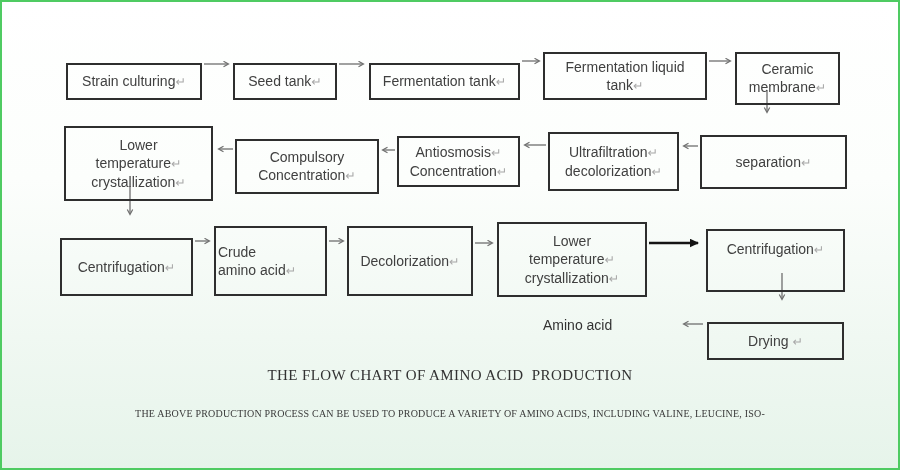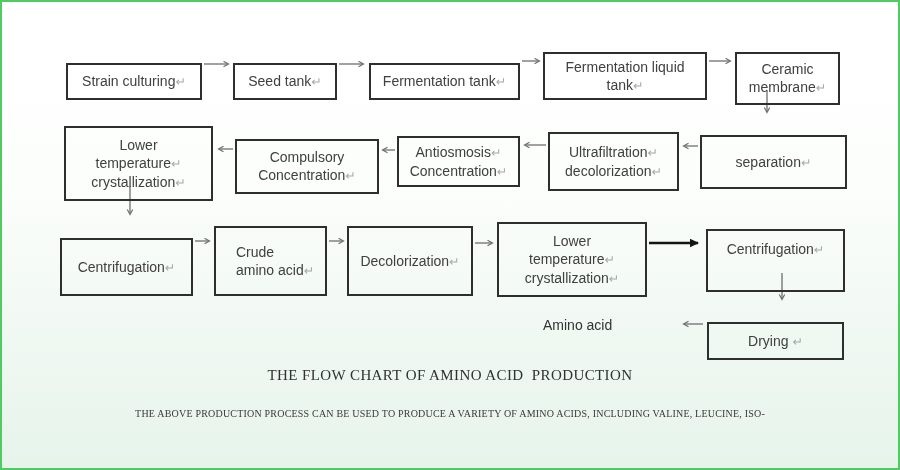--- a/index.html
+++ b/index.html
@@ -11,21 +11,21 @@
     background:linear-gradient(180deg,#ffffff 0%,#fcfefc 38%,#f0f8f2 72%,#e6f4ea 100%);
     overflow:hidden;
   }
   .arrows { position:absolute; left:0; top:0; width:900px; height:470px; pointer-events:none; }
   .node {
     position:absolute; border:2px solid #2e2e2e;
     display:flex; flex-direction:column; justify-content:center; align-items:center;
     color:#404040; font-size:14px; line-height:18px; text-align:center;margin-top:17px;
   }
   .node .ret { color:#a9a9a9; font-size:12.5px; }
-  .node.left-align { align-items:flex-start; padding-left:20px; text-align:left; }
+  .node.left-align { align-items:flex-start; padding-left:2px; text-align:left; }
   .node.top-align { justify-content:flex-start; padding-top:9px; }
   .free-label { position:absolute; color:#333; font-size:14px; }
   .title {
     position:absolute; left:0; width:100%; text-align:center;
     font-family:"Liberation Serif", serif; font-size:15px; color:#323232;
     letter-spacing:0.4px; white-space:pre;
   }
   .caption {
     position:absolute; left:0; width:100%; text-align:center;
     font-family:"Liberation Serif", serif; font-size:10px; color:#3a3a3a;

